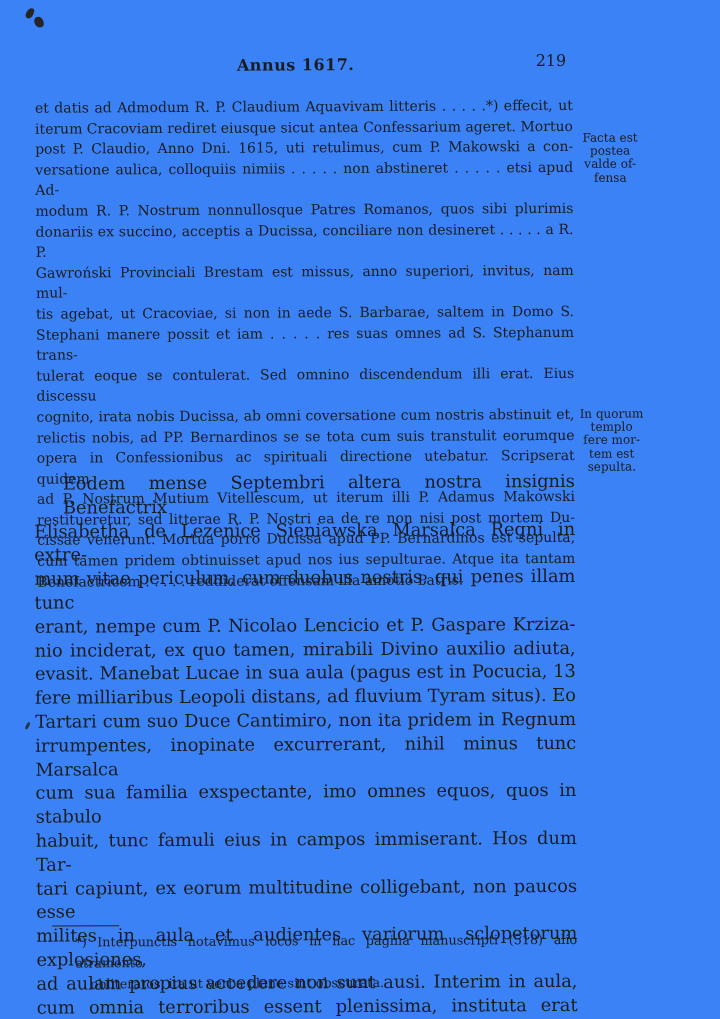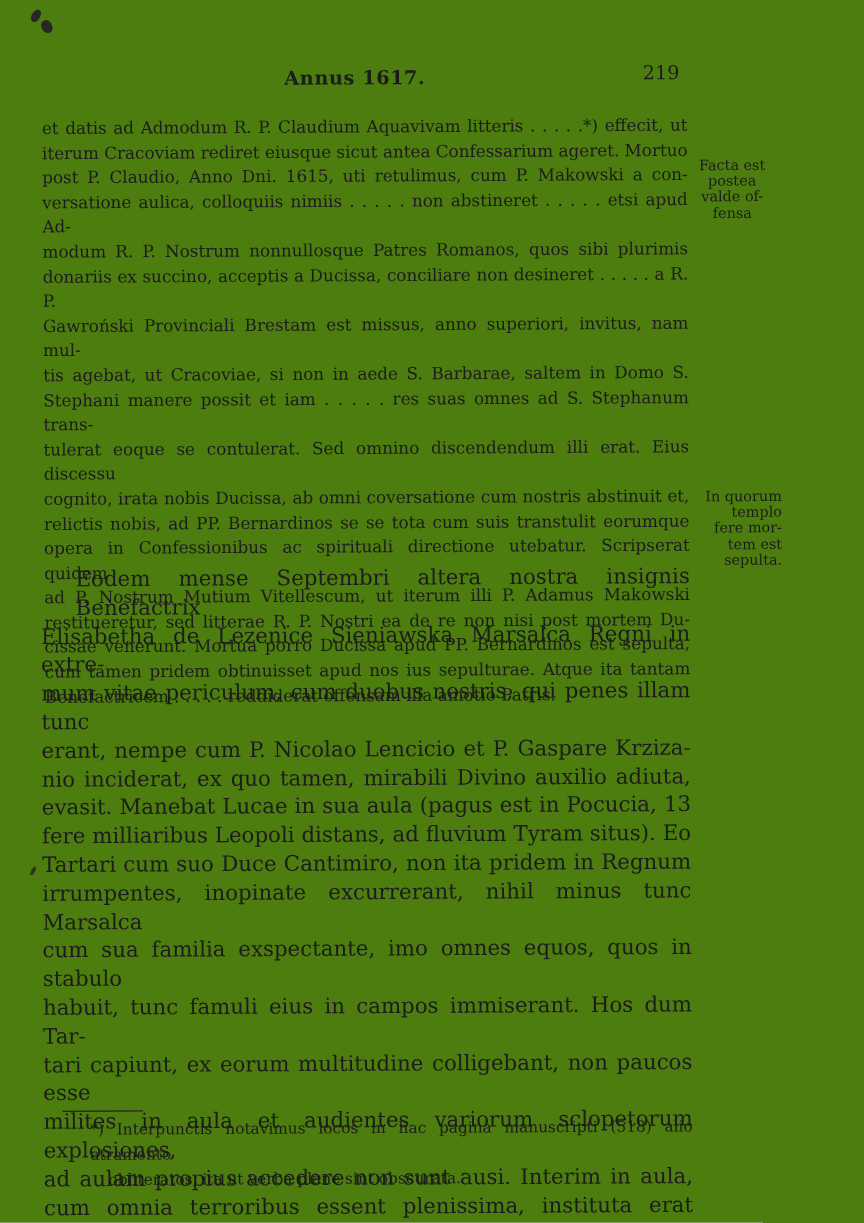--- a/index.html
+++ b/index.html
@@ -6,21 +6,21 @@
   body {
     width: 720px; height: 1019px;
     background: #fcfcfb;
     font-family: "DejaVu Serif", "Liberation Serif", serif;
     color: #1c1c1c;
     overflow: hidden;
   }
   .page {
     position: relative;
     width: 720px; height: 1019px;
-    background: #4d7c0f;
+    background: #3b82f6;
   }
   .content {
     position: absolute; inset: 0;
     transform: rotate(-0.3deg);
     transform-origin: 50% 50%;
   }
   .running-title {
     position: absolute; top: 55px; left: 298px;
     transform: translateX(-50%);
     font-size: 16px; font-weight: 700; letter-spacing: 0.5px;
@@ -42,21 +42,21 @@
     font-size: 17.8px; line-height: 23.8px;
   }
   .para2 .tl:first-child { padding-left: 29px; }
   .note {
     position: absolute; left: 572px; width: 80px;
     text-align: center;
     font-size: 12px; line-height: 13.2px; margin-top: 21px;
   }
   .n1 { top: 112px; }
   .n2 { top: 295px; }
-  .n3 { top: 388px; text-align: right; }
+  .n3 { top: 388px; }
   .n4 { top: 458px; }
   .fn-rule {
     position: absolute; left: 50px; top: 924px;
     width: 67px; height: 0;
     border-top: 1.5px solid #242424;
   }
   .footnote {
     position: absolute; left: 73px; top: 931px; width: 502px;
     font-size: 12.8px; line-height: 20.8px;
   }

